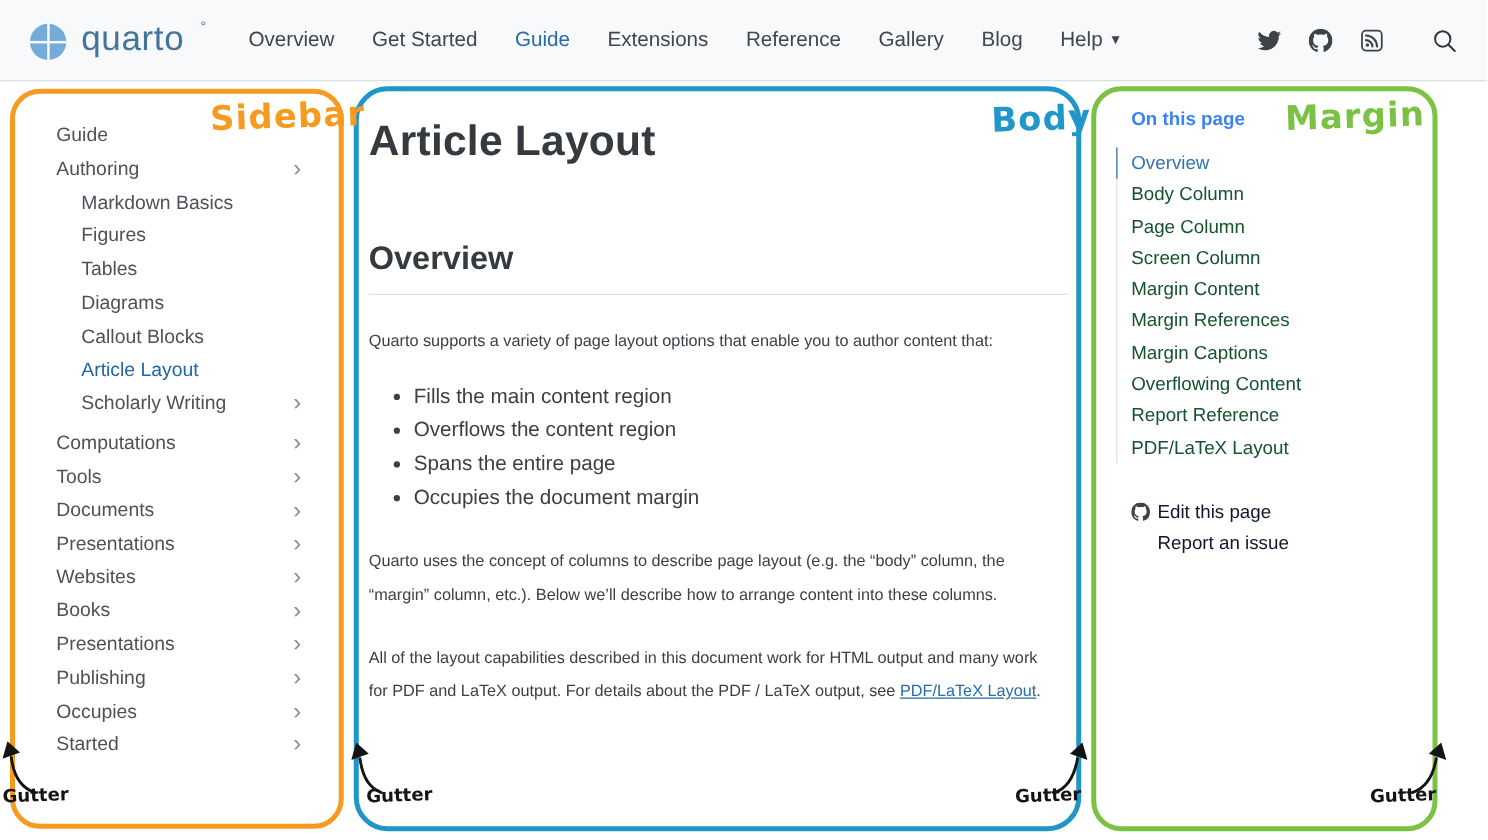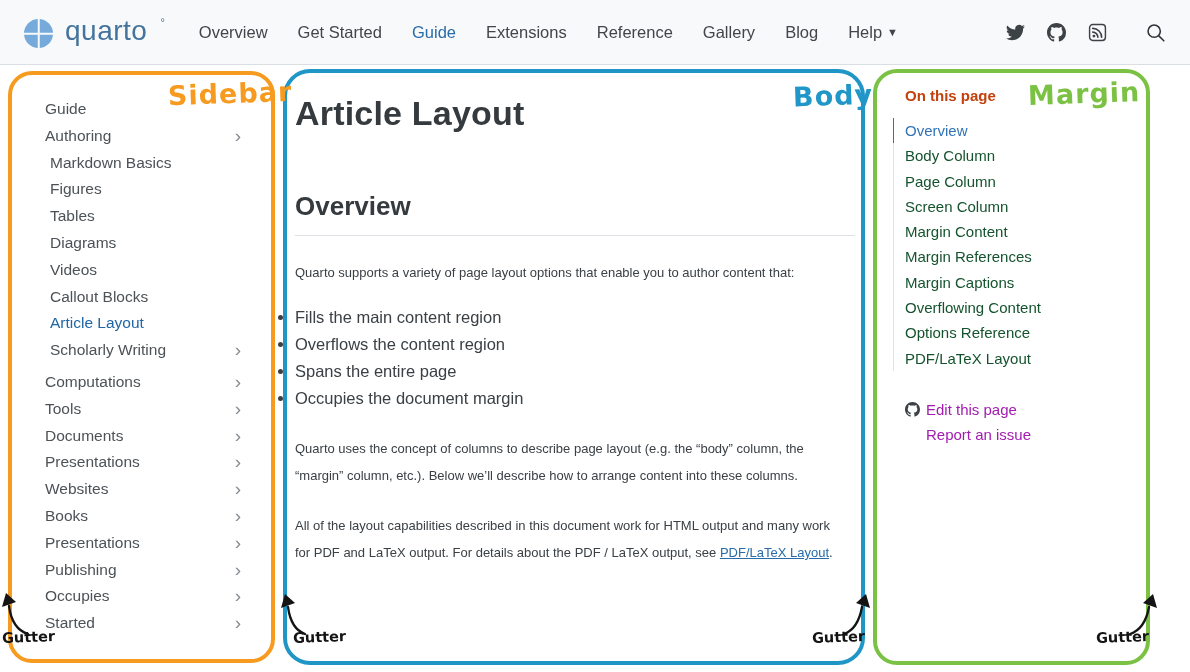--- a/index.html
+++ b/index.html
@@ -45,43 +45,43 @@
   .label-sidebar { top:78px;  left:168px;  font-size:27px; color:#f79b20; }
   .label-body    { top:80px;  left:793px;  font-size:27px; color:#2196c8; }
   .label-margin  { top:78px;  left:1028px; font-size:27px; color:#7bc143; }
   .gutter-label  { position:absolute; font-size:14.5px; font-weight:700; color:#141414;
                    font-family:"DejaVu Sans",sans-serif; transform:rotate(-2deg); }
   .gutter-arrow  { position:absolute; }
 
   
   .side-nav { position:absolute; left:12px; top:96px; width:255px; list-style:none; }
   .sb-item { position:relative; font-size:15.5px; color:#4d5257; line-height:26.8px; padding-left:33px; cursor:pointer; white-space:nowrap; }
-  .sb-item.d1 { padding-left:38px; }
+  .sb-item.d1 { padding-left:53px; }
   .sb-item.active { color:#2166a5; }
   .sb-item .chev { position:absolute; right:26px; top:0; font-size:19px; line-height:26px; color:#878d93; font-weight:400; }
   .sb-gap { height:5px; }
 
   
   .article { position:absolute; left:295px; top:94px; width:560px; }
   .article h1 { font-size:34px; font-weight:600; color:#353a3e; letter-spacing:.2px; }
   .article h2 { font-size:26px; font-weight:600; color:#353a3e; margin-top:58px; }
   .article hr { border:none; border-top:1px solid #dee2e6; margin-top:13px; }
   .article p  { font-size:13px; line-height:27px; color:#3b4045; margin-top:23px; width:552px; }
-  .article ul { margin-top:18px; }
+  .article ul { margin-top:18px; margin-left:36px; }
   .article li { font-size:16.5px; line-height:27px; color:#3b4045; }
   .article a  { color:#276ca8; text-decoration:underline; cursor:pointer; }
 
   
   .toc { position:absolute; left:905px; top:87px; width:235px; }
-  .toc-heading { font-size:15px; font-weight:700; color:#c2410c; }
+  .toc-heading { font-size:15px; font-weight:700; color:#3b82f6; }
   .toc-list { list-style:none; margin-top:14px; border-left:1px solid #dee2e6; margin-left:-12px; }
   .toc-item { font-size:15px; line-height:25.3px; color:#14532d; padding-left:11px; border-left:1px solid transparent; margin-left:-1px; cursor:pointer; white-space:nowrap; }
   .toc-item.active { color:#3173b5; border-left:1px solid #3173b5; }
   .toc-actions { margin-top:26px; }
-  .toc-action { display:flex; align-items:center; gap:6px; font-size:15px; line-height:25px; color:#a21caf; cursor:pointer; }
+  .toc-action { display:flex; align-items:center; gap:6px; font-size:15px; line-height:25px; color:#0f172a; cursor:pointer; }
   .toc-action .spacer { width:15px; height:15px; display:inline-block; flex:0 0 15px; }
   .toc-action svg { flex:0 0 15px; }
 </style>
 </head>
 <body>
 
 <div class="page">
 
   <header class="navbar">
     <div class="brand">
@@ -125,21 +125,20 @@
   <div class="sketch-label label-body">Body</div>
   <div class="sketch-label label-margin">Margin</div>
 
   <ul class="side-nav">
     <li class="sb-item d0"><span>Guide</span></li>
     <li class="sb-item d0"><span>Authoring</span><span class="chev">›</span></li>
     <li class="sb-item d1"><span>Markdown Basics</span></li>
     <li class="sb-item d1"><span>Figures</span></li>
     <li class="sb-item d1"><span>Tables</span></li>
     <li class="sb-item d1"><span>Diagrams</span></li>
-    <li class="sb-item d1"><span>Videos</span></li>
     <li class="sb-item d1"><span>Callout Blocks</span></li>
     <li class="sb-item d1 active"><span>Article Layout</span></li>
     <li class="sb-item d1"><span>Scholarly Writing</span><span class="chev">›</span></li>
     <li class="sb-gap"></li>
     <li class="sb-item d0"><span>Computations</span><span class="chev">›</span></li>
     <li class="sb-item d0"><span>Tools</span><span class="chev">›</span></li>
     <li class="sb-item d0"><span>Documents</span><span class="chev">›</span></li>
     <li class="sb-item d0"><span>Presentations</span><span class="chev">›</span></li>
     <li class="sb-item d0"><span>Websites</span><span class="chev">›</span></li>
     <li class="sb-item d0"><span>Books</span><span class="chev">›</span></li>
@@ -168,21 +167,21 @@
     <div class="toc-heading">On this page</div>
     <ul class="toc-list">
       <li class="toc-item active">Overview</li>
       <li class="toc-item">Body Column</li>
       <li class="toc-item">Page Column</li>
       <li class="toc-item">Screen Column</li>
       <li class="toc-item">Margin Content</li>
       <li class="toc-item">Margin References</li>
       <li class="toc-item">Margin Captions</li>
       <li class="toc-item">Overflowing Content</li>
-      <li class="toc-item">Options Reference</li>
+      <li class="toc-item">Report Reference</li>
       <li class="toc-item">PDF/LaTeX Layout</li>
     </ul>
     <div class="toc-actions">
       <div class="toc-action">
         <svg width="15" height="15" viewBox="0 0 16 16" fill="#3c4248">
             <path d="M8 0C3.58 0 0 3.58 0 8c0 3.54 2.29 6.53 5.47 7.59.4.07.55-.17.55-.38 0-.19-.01-.82-.01-1.49-2.01.37-2.53-.49-2.69-.94-.09-.23-.48-.94-.82-1.13-.28-.15-.68-.52-.01-.53.63-.01 1.08.58 1.23.82.72 1.21 1.87.87 2.33.66.07-.52.28-.87.51-1.07-1.78-.2-3.64-.89-3.64-3.95 0-.87.31-1.59.82-2.15-.08-.2-.36-1.02.08-2.12 0 0 .67-.21 2.2.82.64-.18 1.32-.27 2-.27s1.36.09 2 .27c1.53-1.04 2.2-.82 2.2-.82.44 1.1.16 1.92.08 2.12.51.56.82 1.27.82 2.15 0 3.07-1.87 3.75-3.65 3.95.29.25.54.73.54 1.48 0 1.07-.01 1.93-.01 2.2 0 .21.15.46.55.38A8.01 8.01 0 0016 8c0-4.42-3.58-8-8-8z"></path>
           </svg>
         <span>Edit this page</span>
       </div>
       <div class="toc-action">

